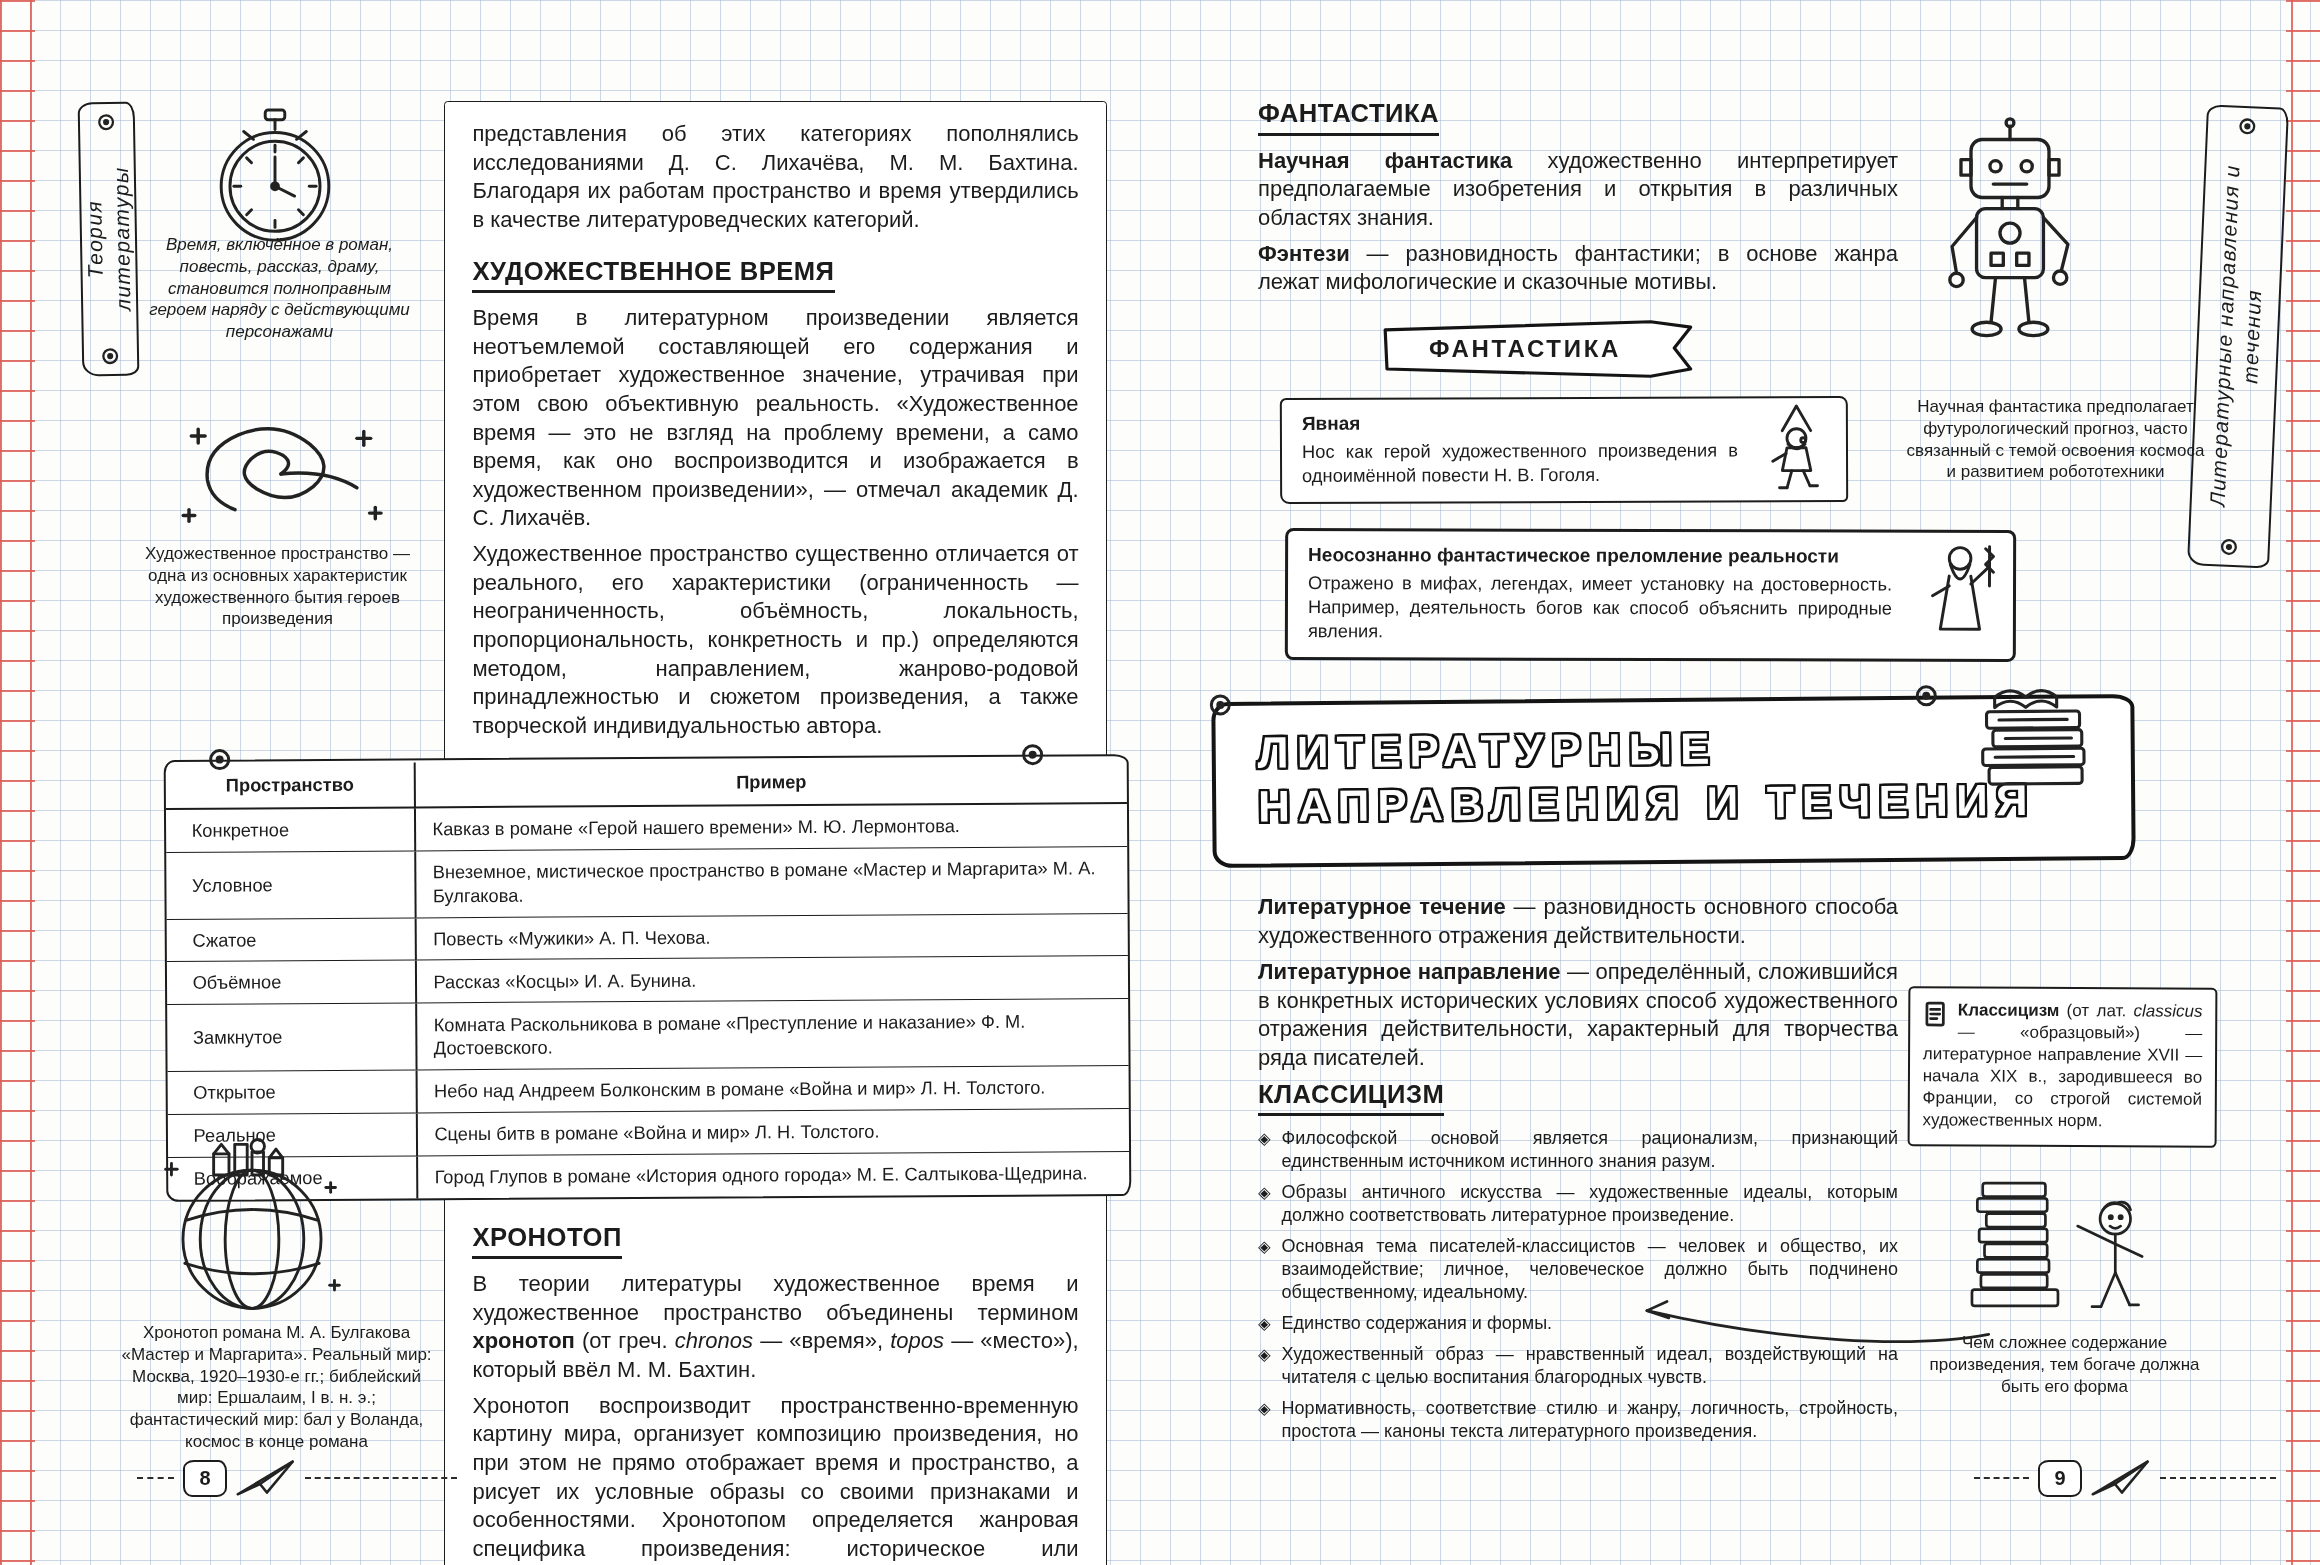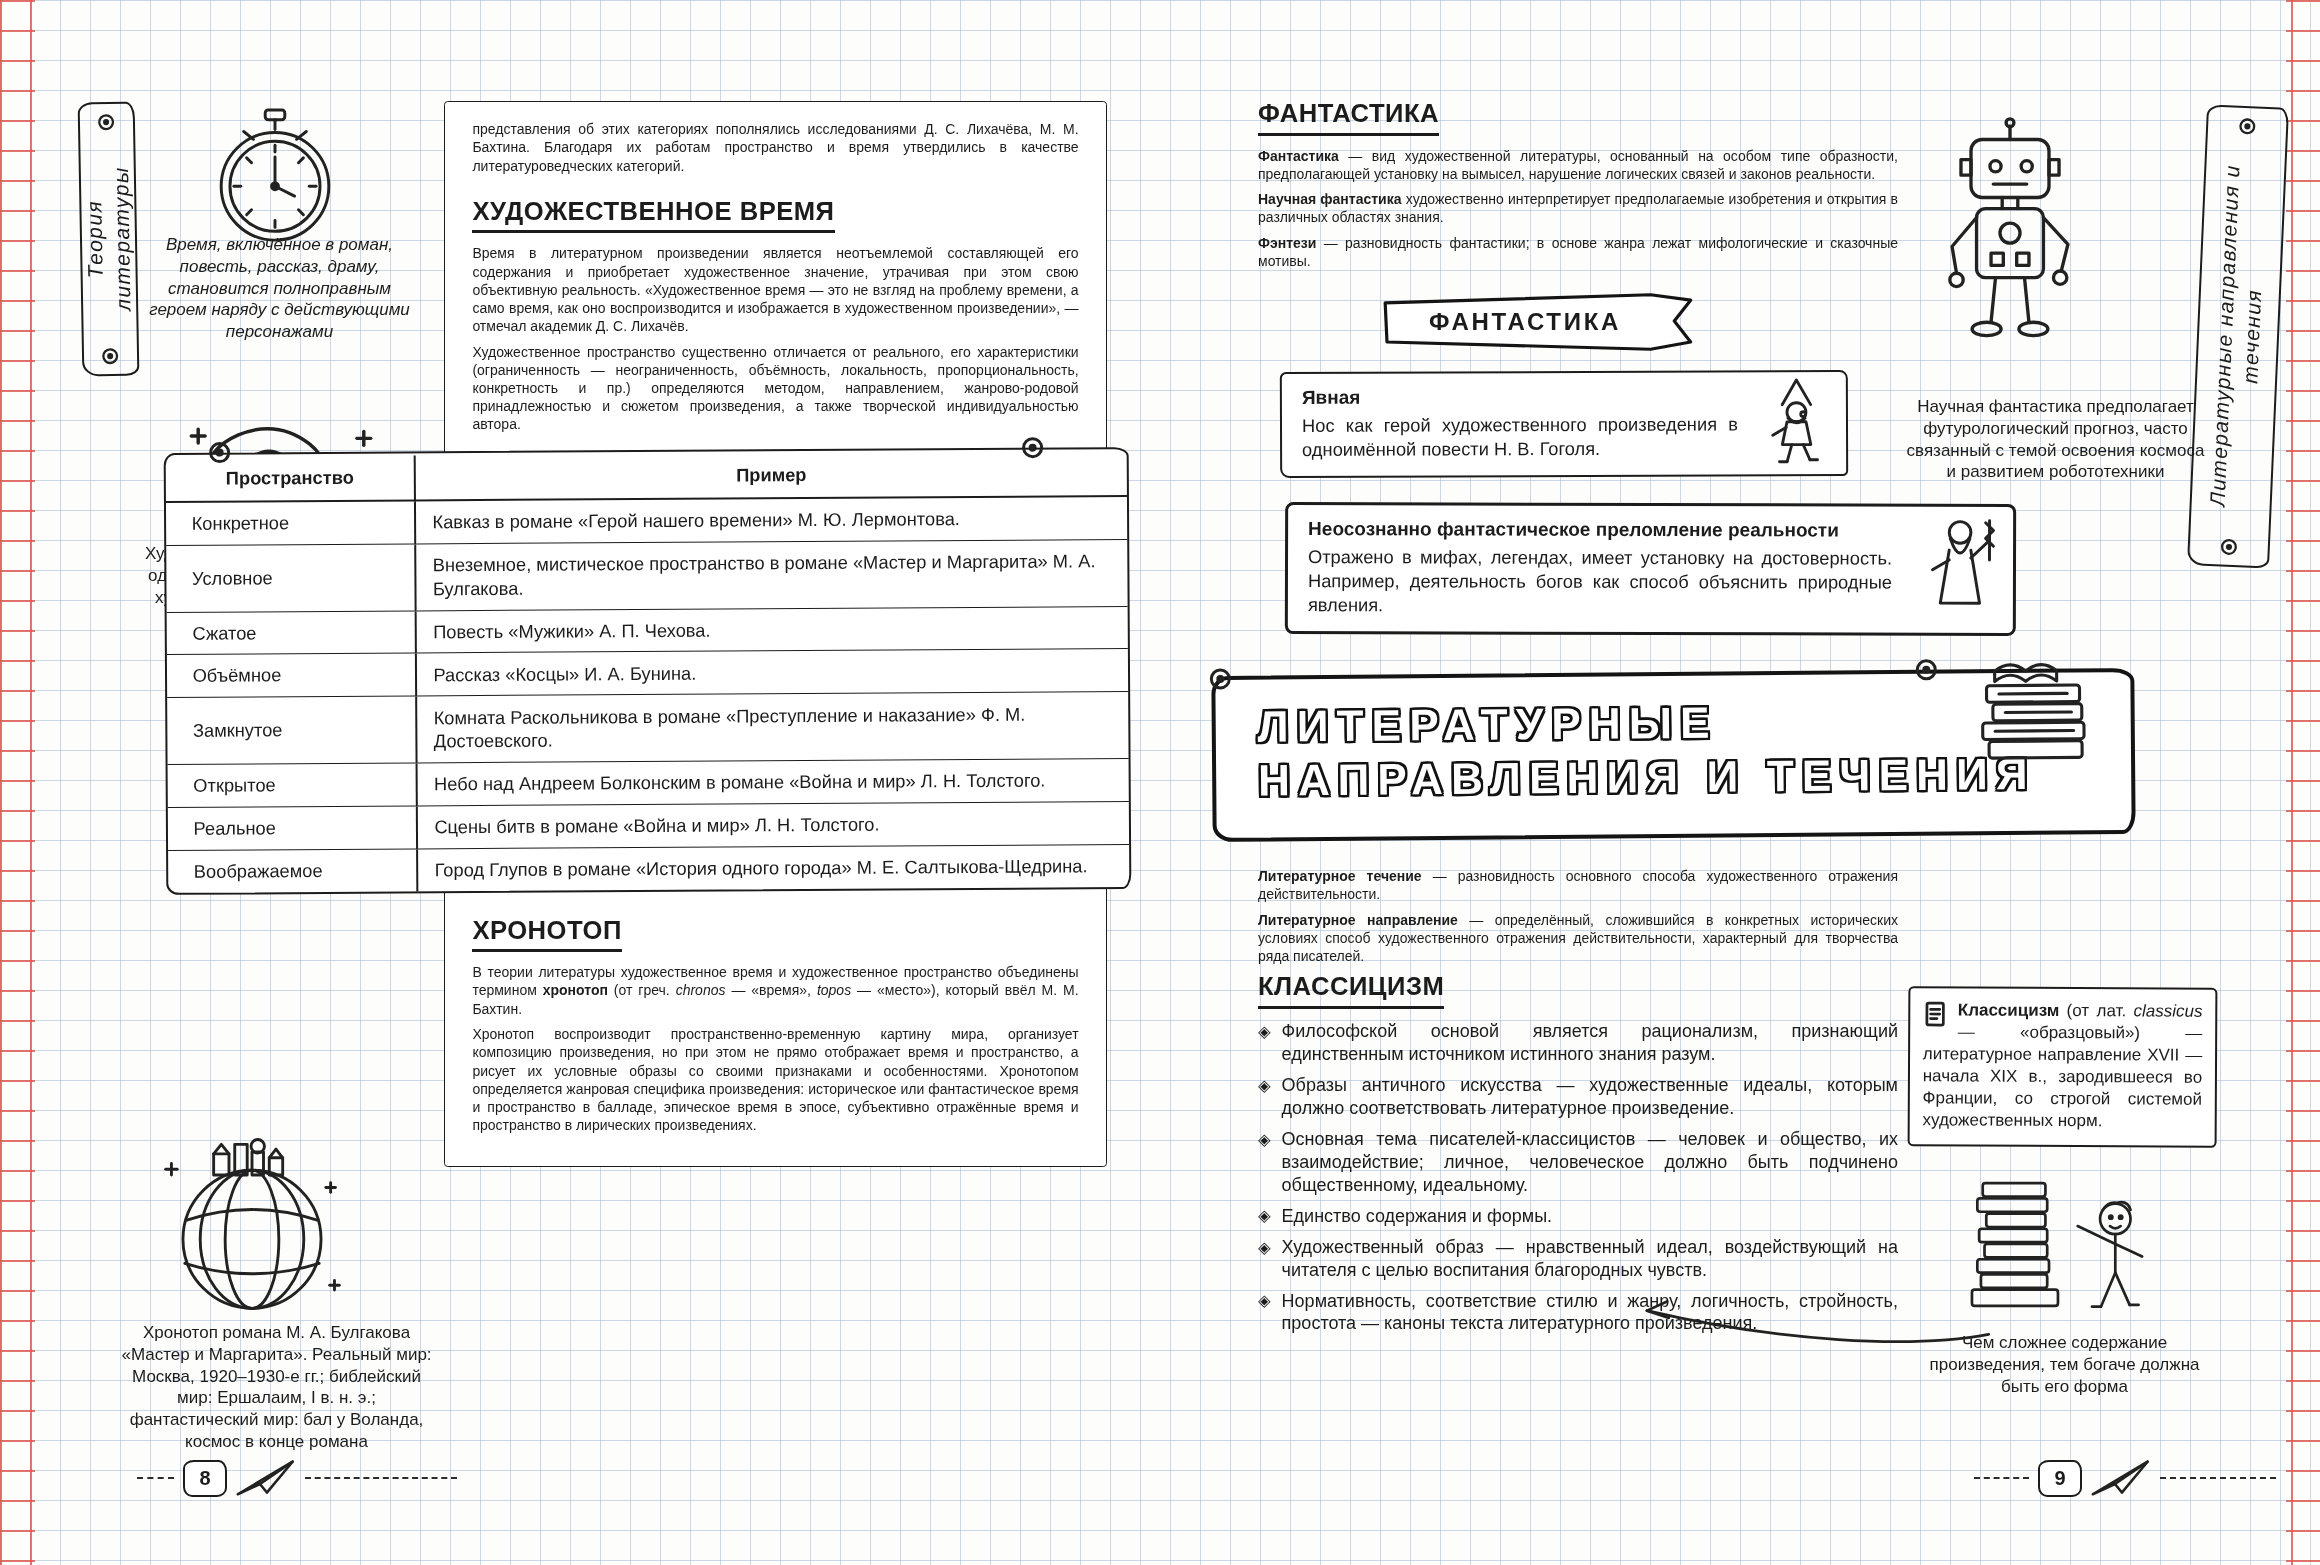--- a/index.html
+++ b/index.html
@@ -38,21 +38,21 @@
     font-style:italic; font-size:21px; letter-spacing:1.4px; line-height:1.3;
     display:flex; align-items:center; justify-content:center; text-align:center;
   }
 
   
   .lp-main {
     position:absolute; left:444px; top:101px; width:663px; z-index:2;
     background:#fff; border:1.8px solid #1c1c1c; border-radius:3.7px;
     padding:18.3px 27.4px 24px 27.4px;
   }
-  p.body { font-size:14px; line-height:1.3; text-align:justify; margin-bottom:7.3px; }
+  p.body { font-size:22px; line-height:1.3; text-align:justify; margin-bottom:7.3px; }
   .term { font-weight:bold; }
   .lat { font-style:italic; }
   h2.h-underline {
     font-size:25.6px; font-weight:bold; letter-spacing:0.5px;
     display:inline-block; border-bottom:3.2px solid #1c1c1c; padding-bottom:4.6px;
     margin:14.6px 0 11px 0;
   }
 
   
   .table-wrap {
@@ -298,21 +298,20 @@
     <svg class="plane ink" viewBox="0 0 70 46">
       <path d="M2 42 L66 4 L36 40 L28 30 Z"></path>
         <path d="M66 4 L28 30"></path>
     </svg>
     <div class="dash"></div>
   </div>
 
   <div class="rp-main">
     <h2 class="h-underline">ФАНТАСТИКА</h2>
 
-    <p class="body"><span class="term">Фантастика</span><span> — вид художественной литературы, основанный на особом типе образности, предполагающей установку на вымысел, нарушение логических связей и законов реальности.</span></p>
     <p class="body"><span class="term">Научная фантастика</span><span> художественно интерпретирует предполагаемые изобретения и открытия в различных областях знания.</span></p>
     <p class="body"><span class="term">Фэнтези</span><span> — разновидность фантастики; в основе жанра лежат мифологические и сказочные мотивы.</span></p>
 
     
     <div class="ribbon">
       <svg width="320" height="60" viewBox="0 0 350 66">
         <path d="M8 12 L300 3 L344 9 L326 32 L344 55 L300 63 L10 55 Z" fill="#fff" stroke="#141414" stroke-width="3.5" stroke-linejoin="round"></path>
       </svg>
       <div class="ribbon-label">ФАНТАСТИКА</div>
     </div>

